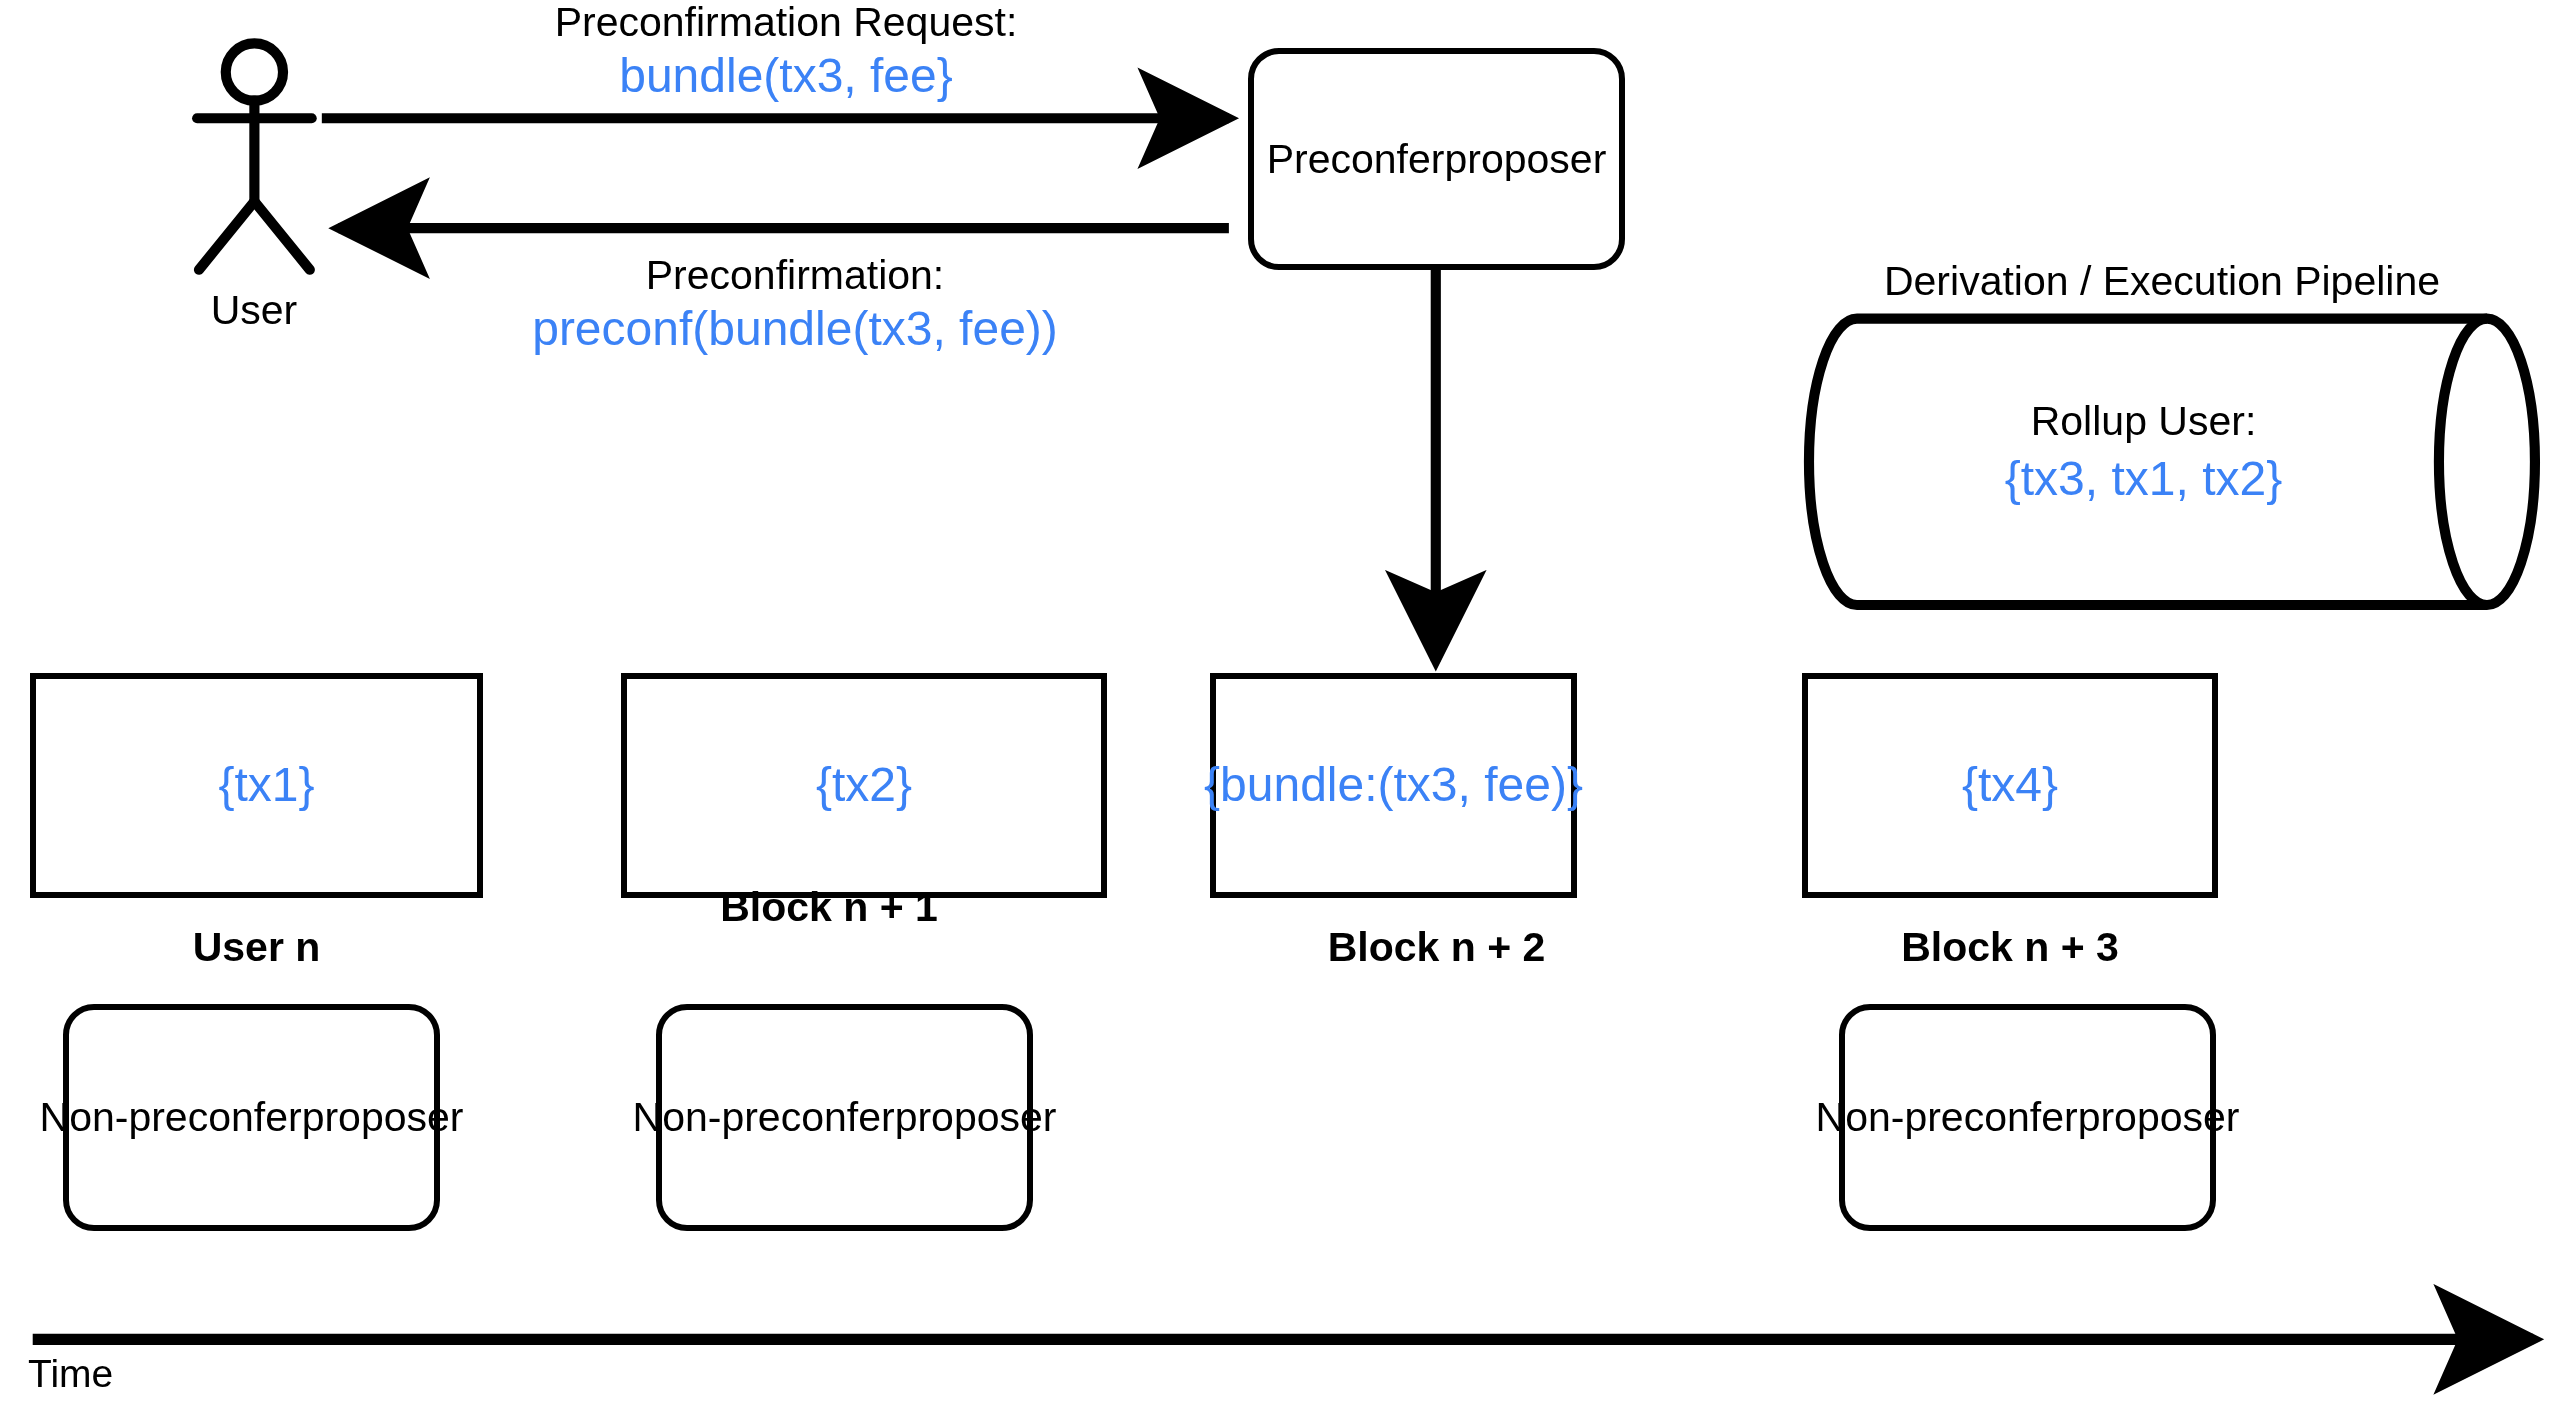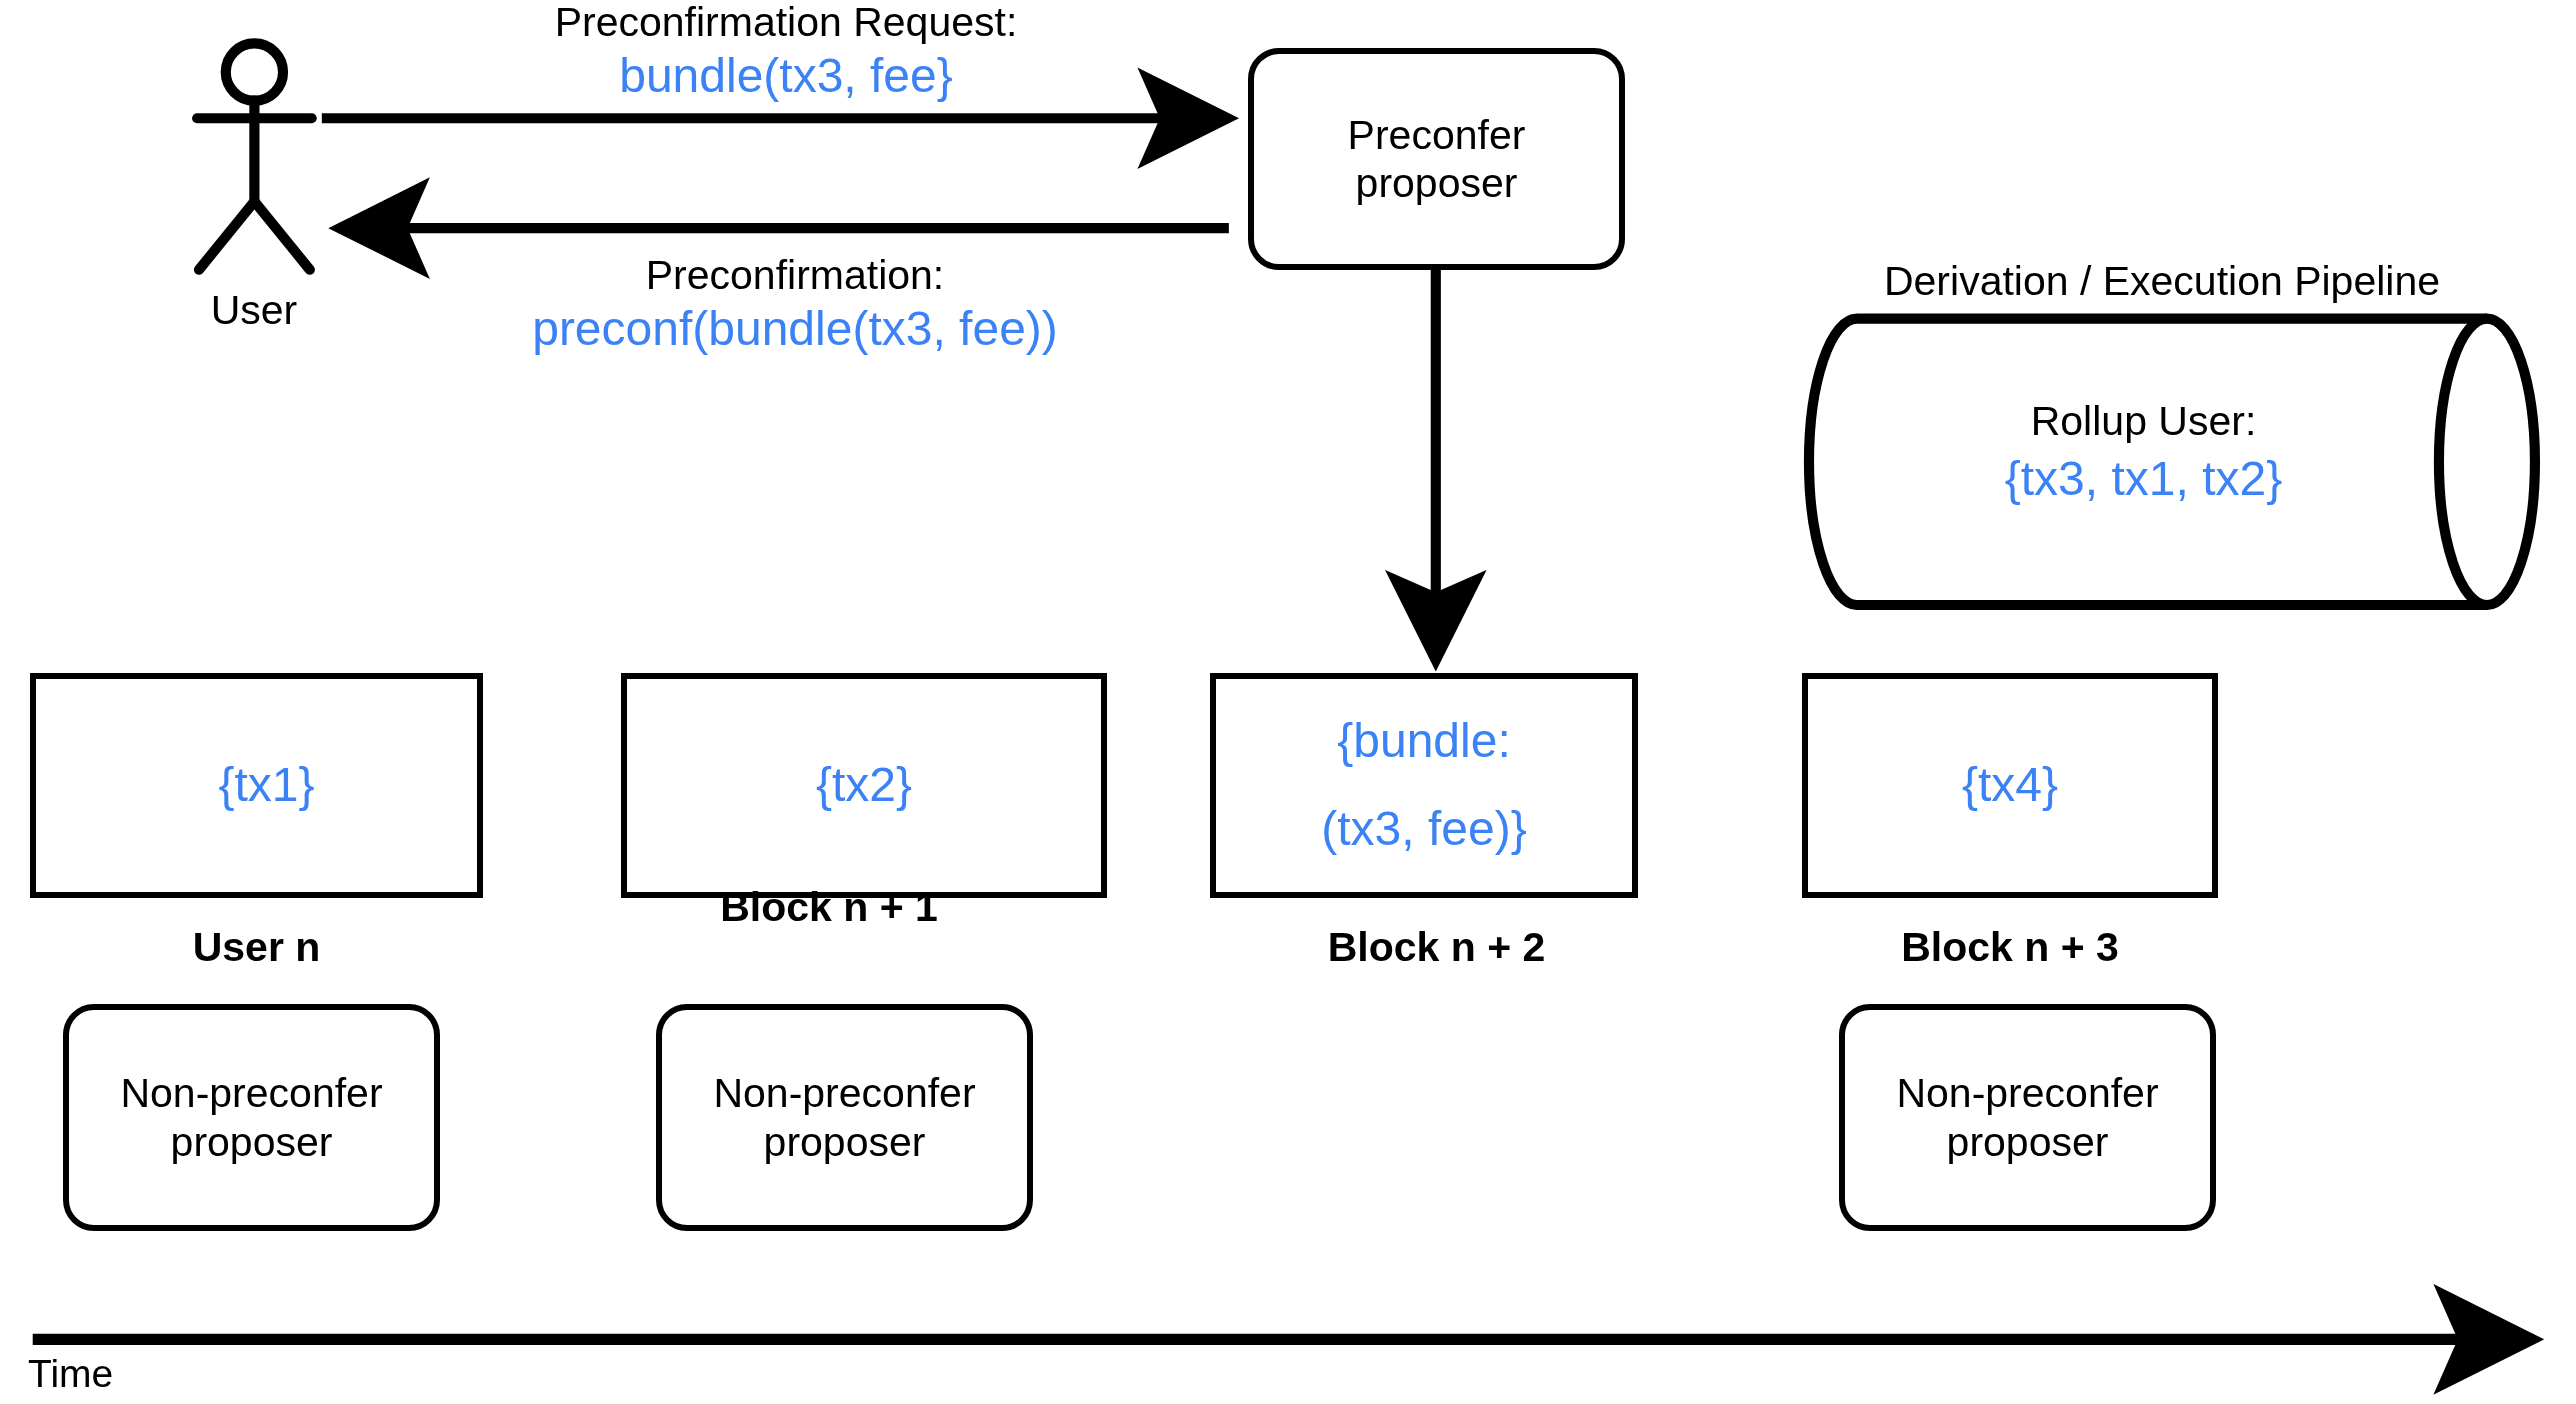--- a/index.html
+++ b/index.html
@@ -47,21 +47,21 @@
   .round-box {
     border: 6.5px solid #000;
     border-radius: 31px;
     background: #fff;
     box-sizing: border-box;
   }
   .box-inner {
     width: 100%;
     height: 100%;
     display: flex;
-    flex-direction: column;
+    flex-direction: row;
     align-items: center;
     justify-content: center;
     text-align: center;
   }
   .svg-layer {
     position: absolute;
     left: 0; top: 0;
     width: 2576px;
     height: 1404px;
     pointer-events: none;
@@ -147,21 +147,21 @@
   </div>
   <div class="abs caption" style="left:30px; top:924px; width:453px;">User n</div>
 
   <div class="abs rect-box" style="left:621px; top:673px; width:486px; height:225px;">
     <div class="box-inner">
       <div class="mono">{tx2}</div>
     </div>
   </div>
   <div class="abs caption" style="left:621px; top:884px; width:416px;">Block n + 1</div>
 
-  <div class="abs rect-box" style="left:1210px; top:673px; width:428px; height:225px;">
+  <div class="abs rect-box" style="left:1210px; top:673px; width:367px; height:225px;">
     <div class="box-inner">
       <div class="mono">{bundle:</div>
       <div class="gap-line"></div>
       <div class="mono">(tx3, fee)}</div>
     </div>
   </div>
   <div class="abs caption" style="left:1210px; top:924px; width:453px;">Block n + 2</div>
 
   <div class="abs rect-box" style="left:1802px; top:673px; width:416px; height:225px;">
     <div class="box-inner">

